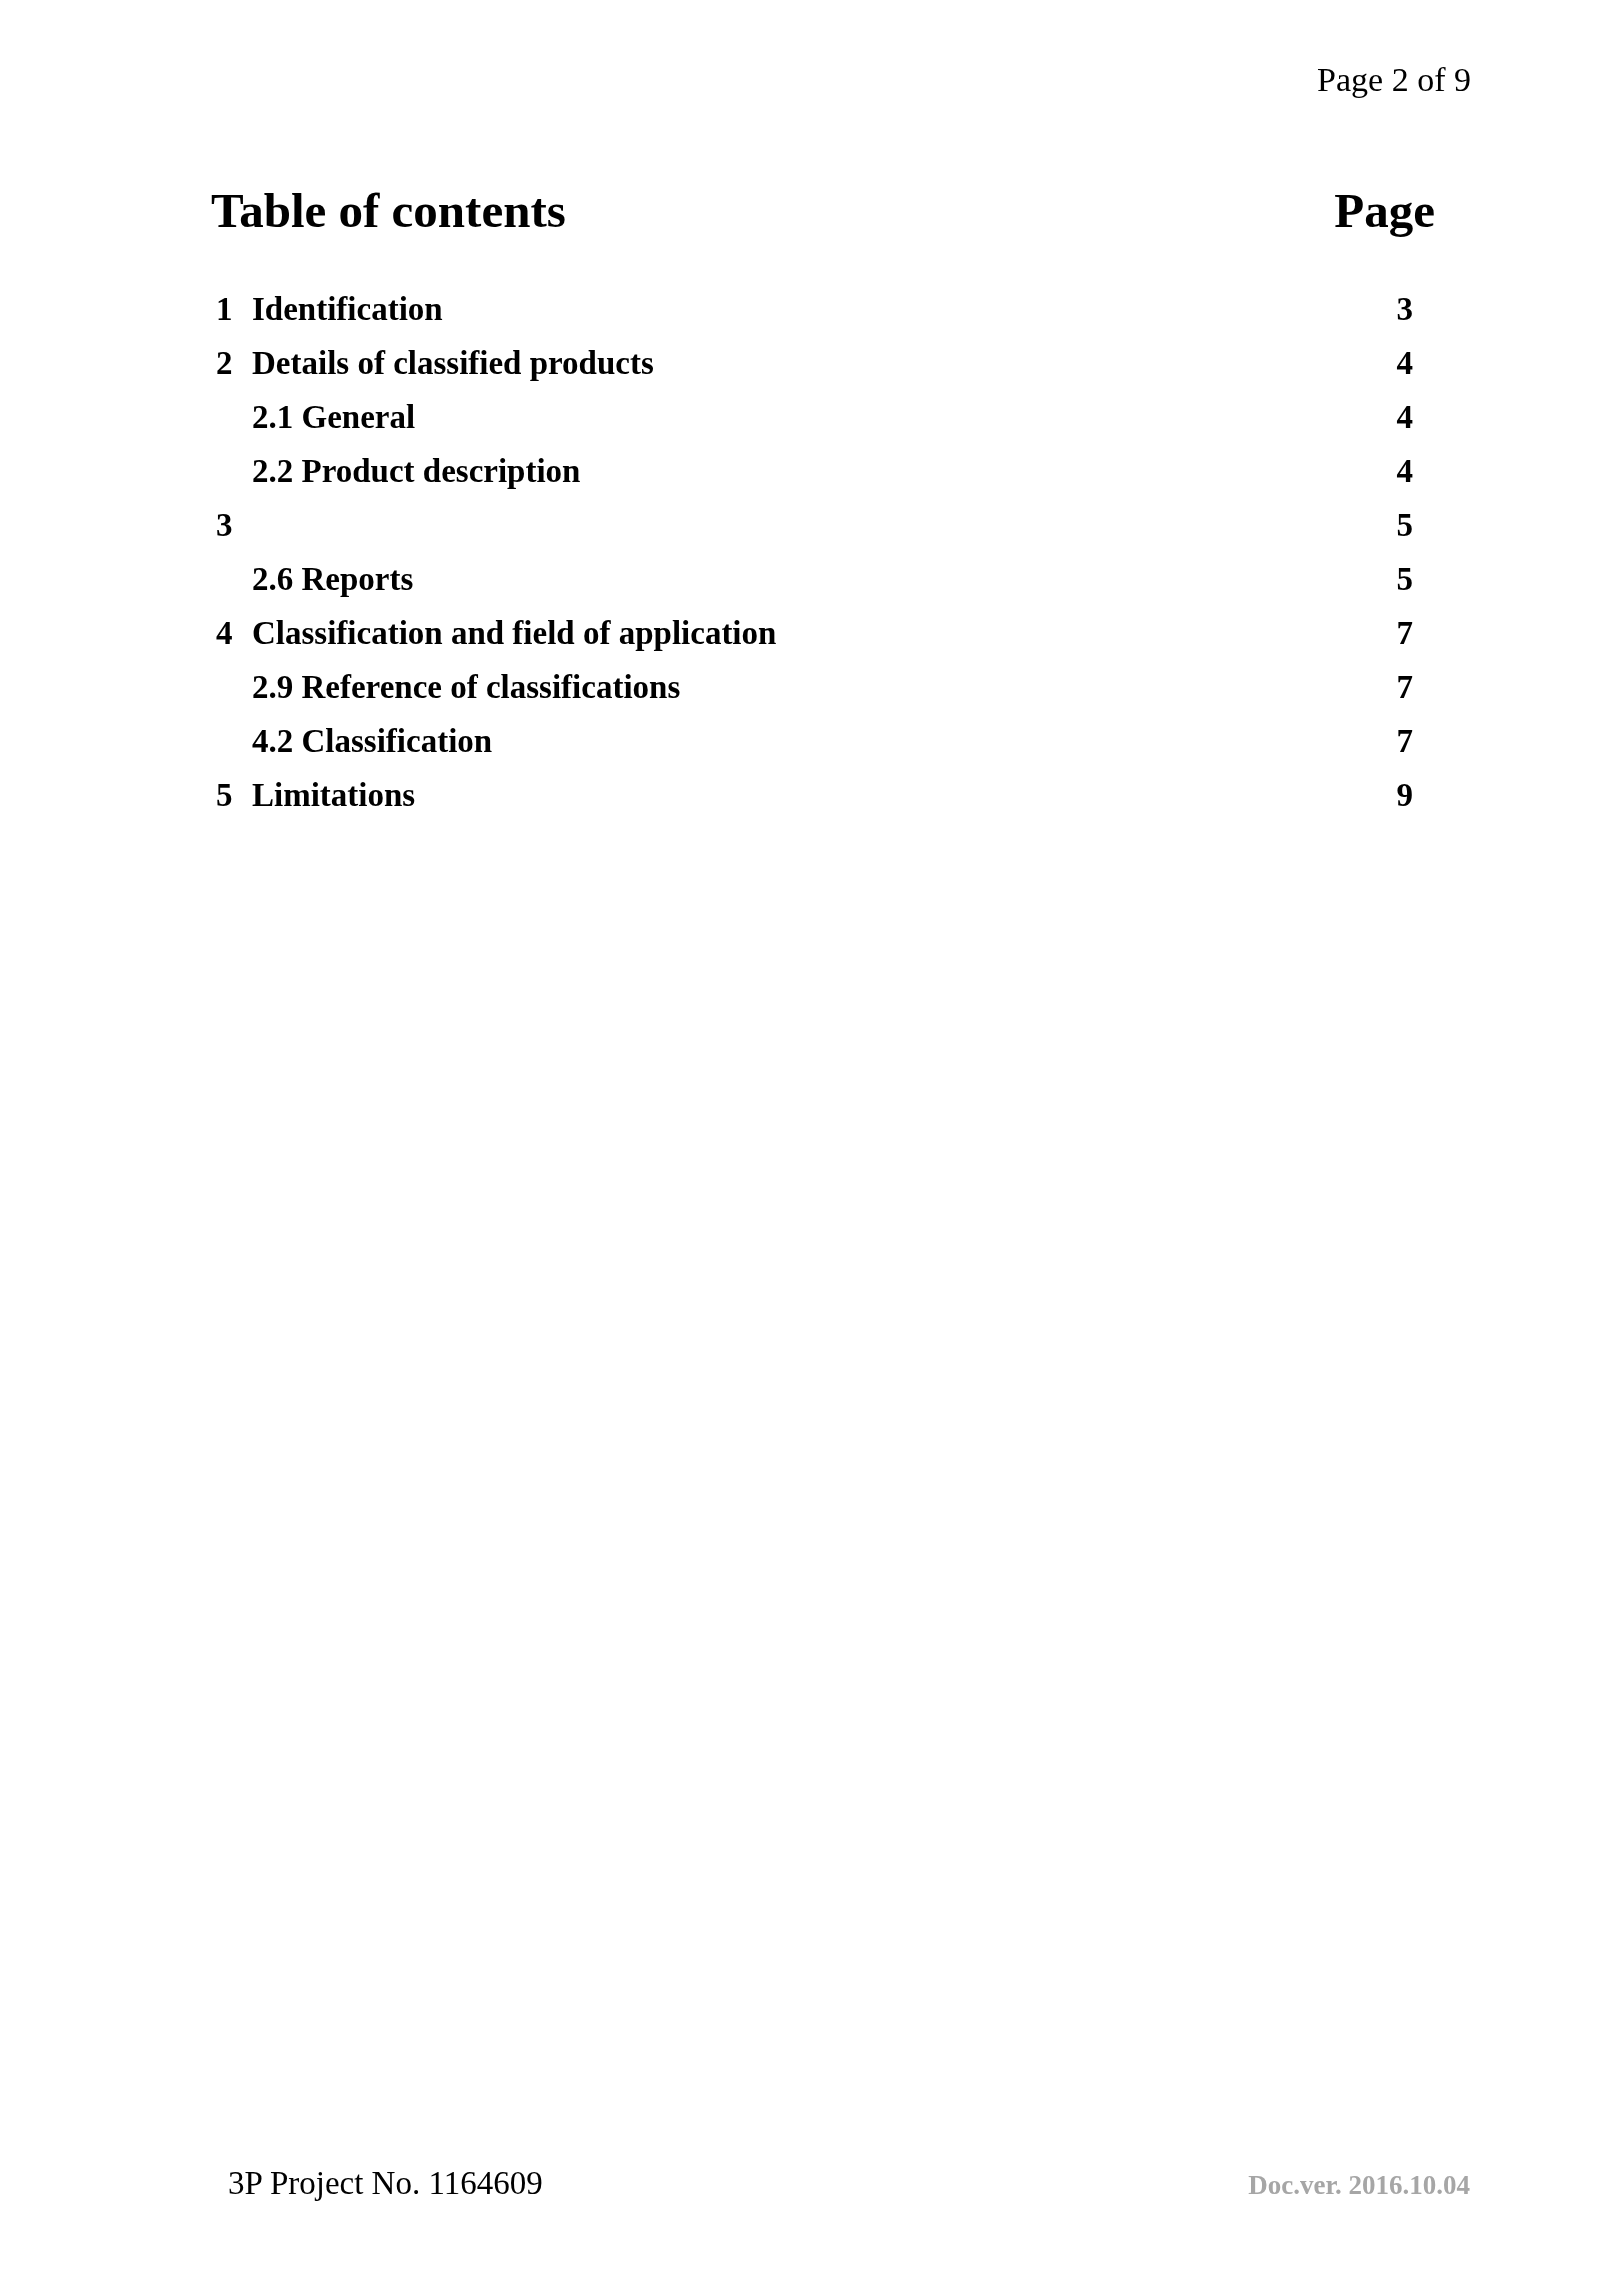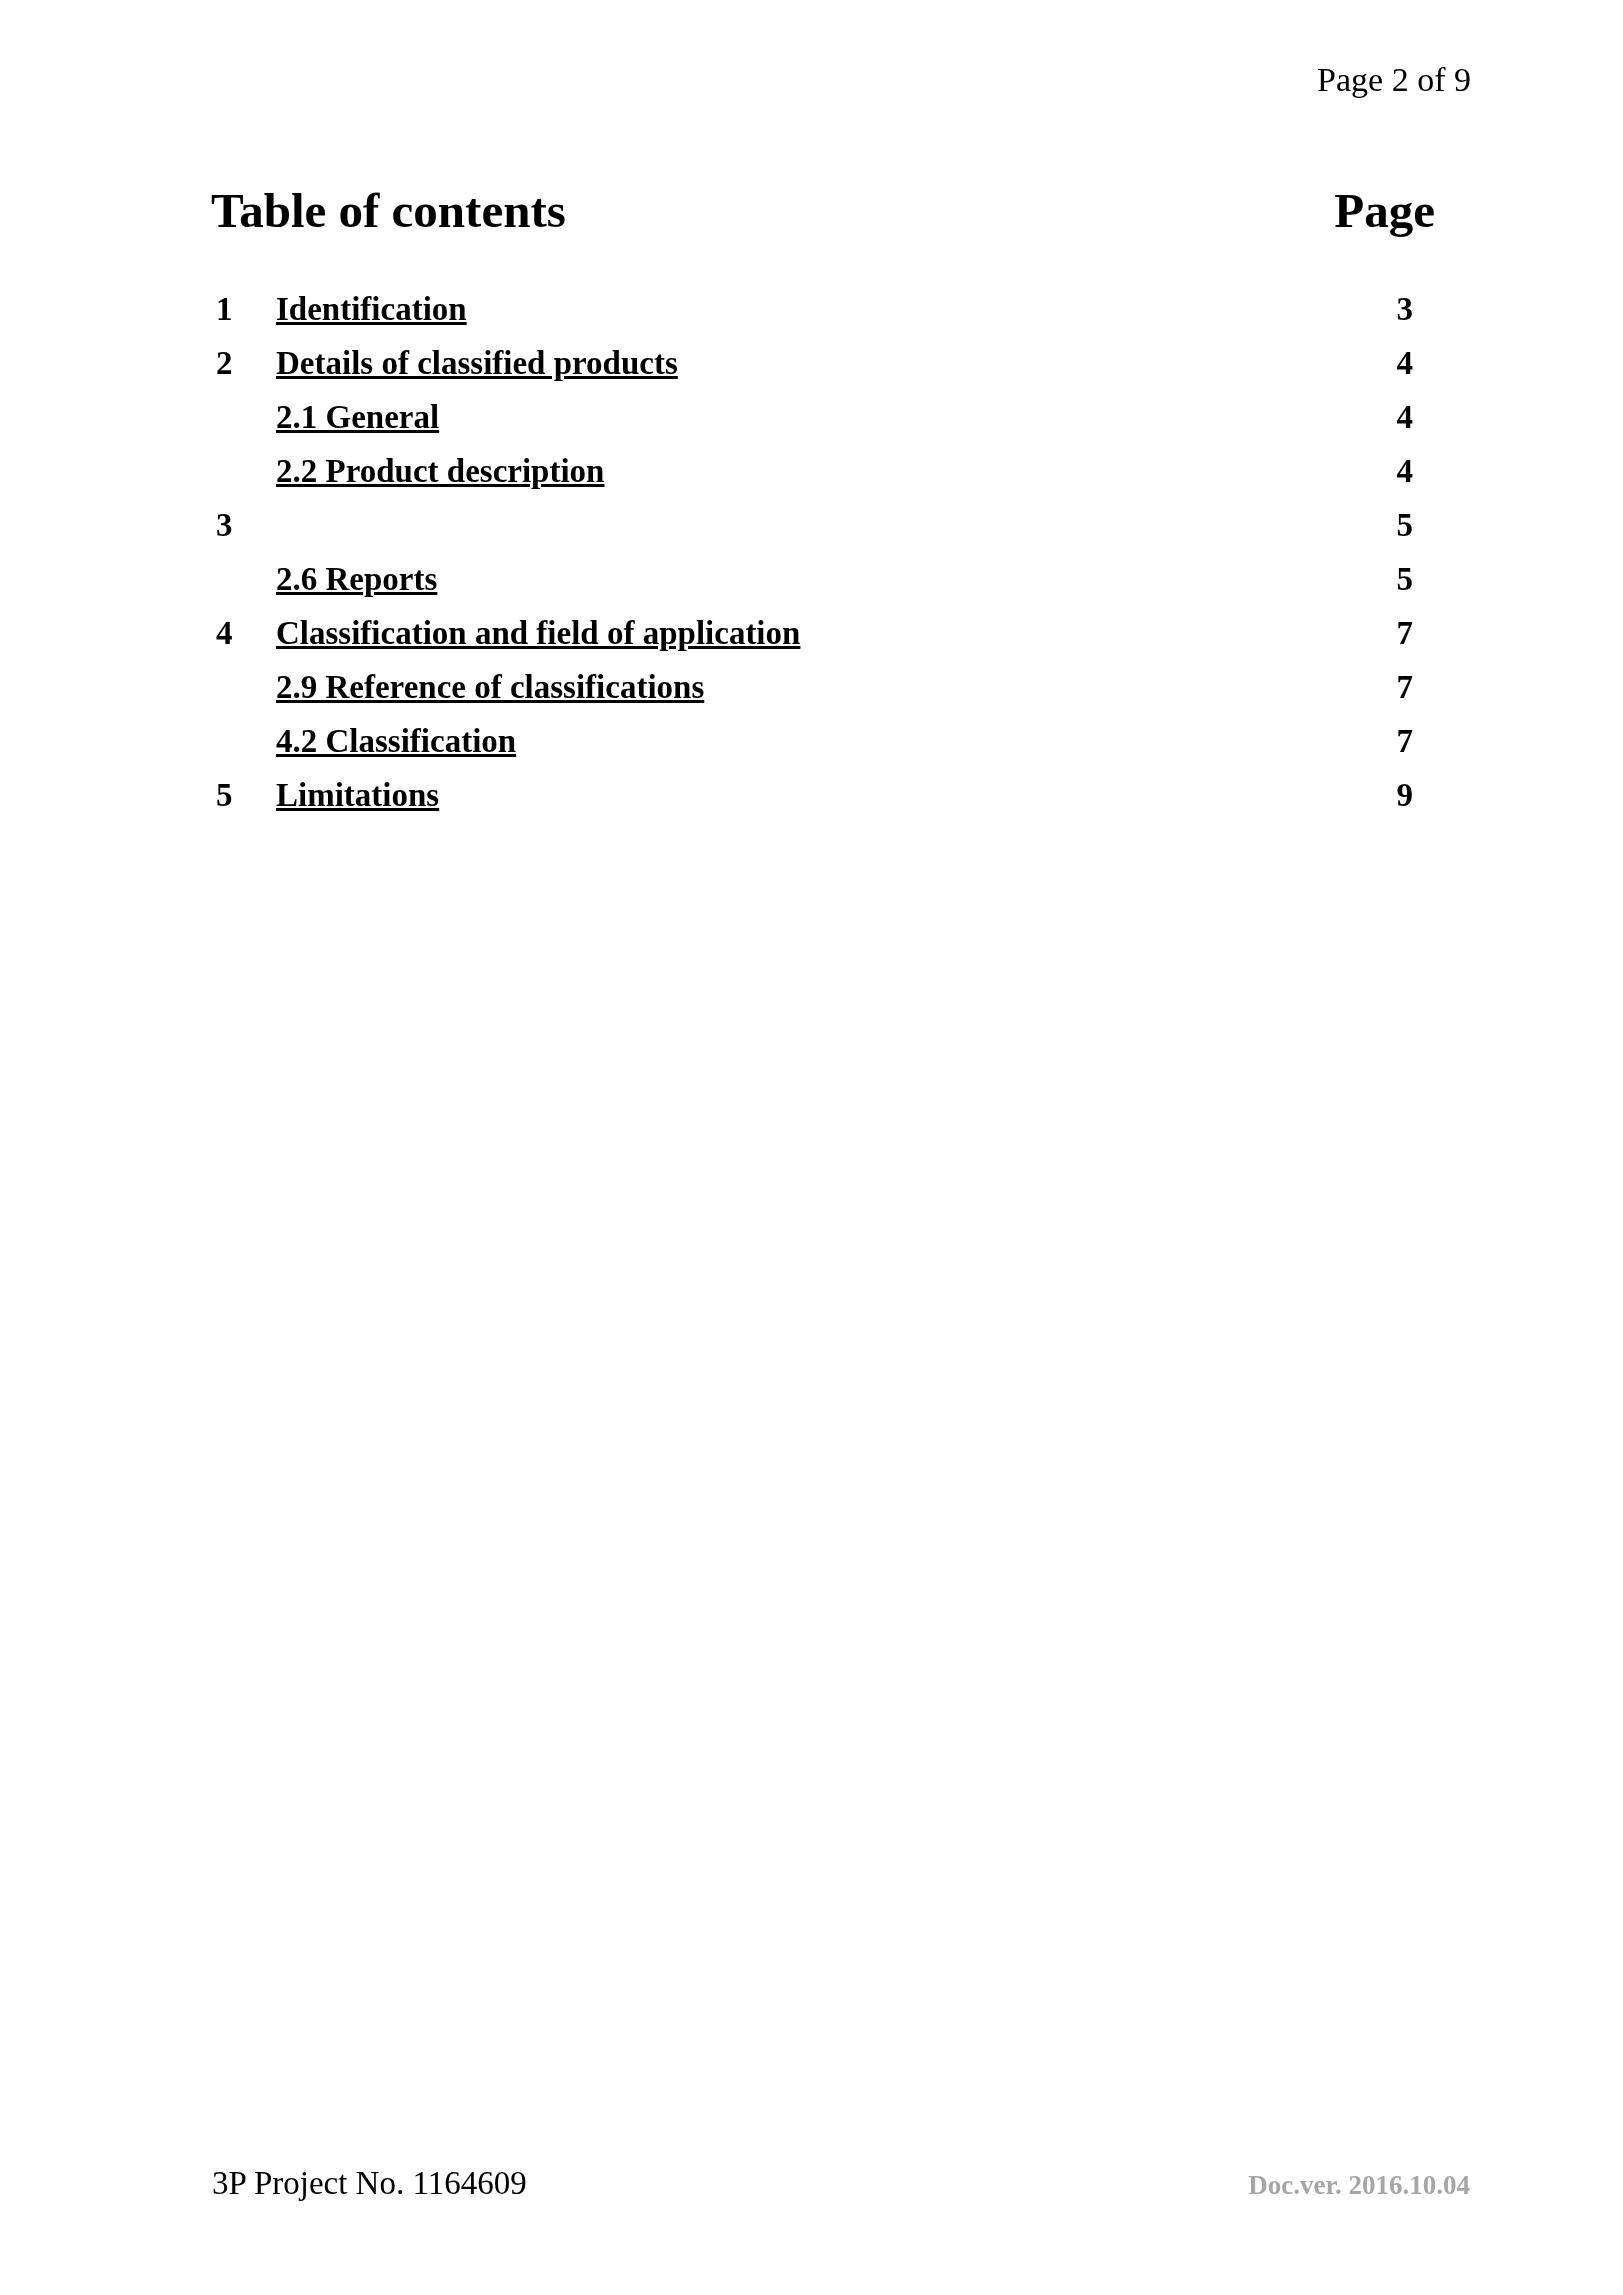--- a/index.html
+++ b/index.html
@@ -56,35 +56,34 @@
     font-weight: bold;
     white-space: nowrap;
   }
   .toc-row .toc-entry-number {
     position: absolute;
     left: 0;
     top: 0;
   }
   .toc-row .toc-entry-label {
     position: absolute;
-    left: 60px;
+    left: 36px;
     top: 0;
-    text-decoration: underline;
   }
   .toc-row .toc-entry-page {
     position: absolute;
     right: 0;
     top: 0;
   }
 
   
   .page-footer {
     position: absolute;
     top: 2167px;
-    left: 212px;
+    left: 228px;
     right: 153px;
     display: flex;
     justify-content: space-between;
     align-items: baseline;
     white-space: nowrap;
   }
   .footer-project {
     font-size: 33px;
     line-height: 33px;
     color: #000000;

